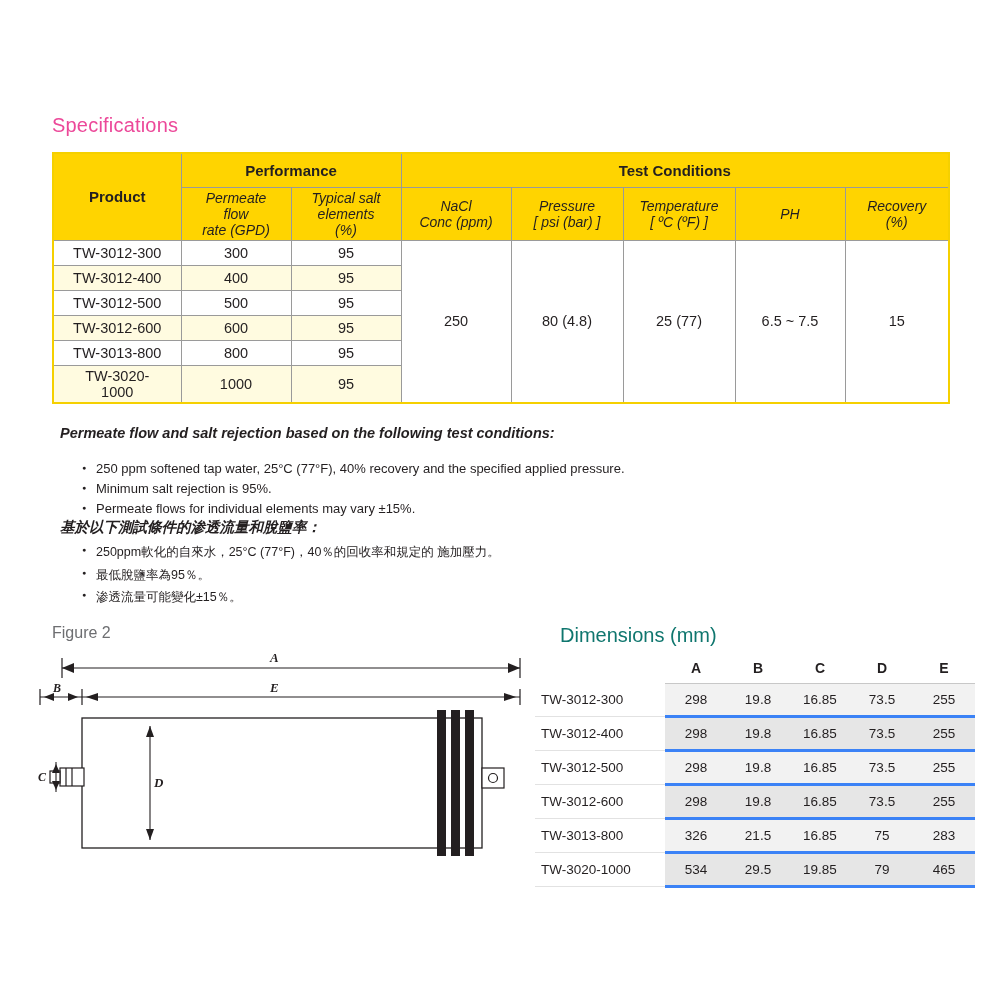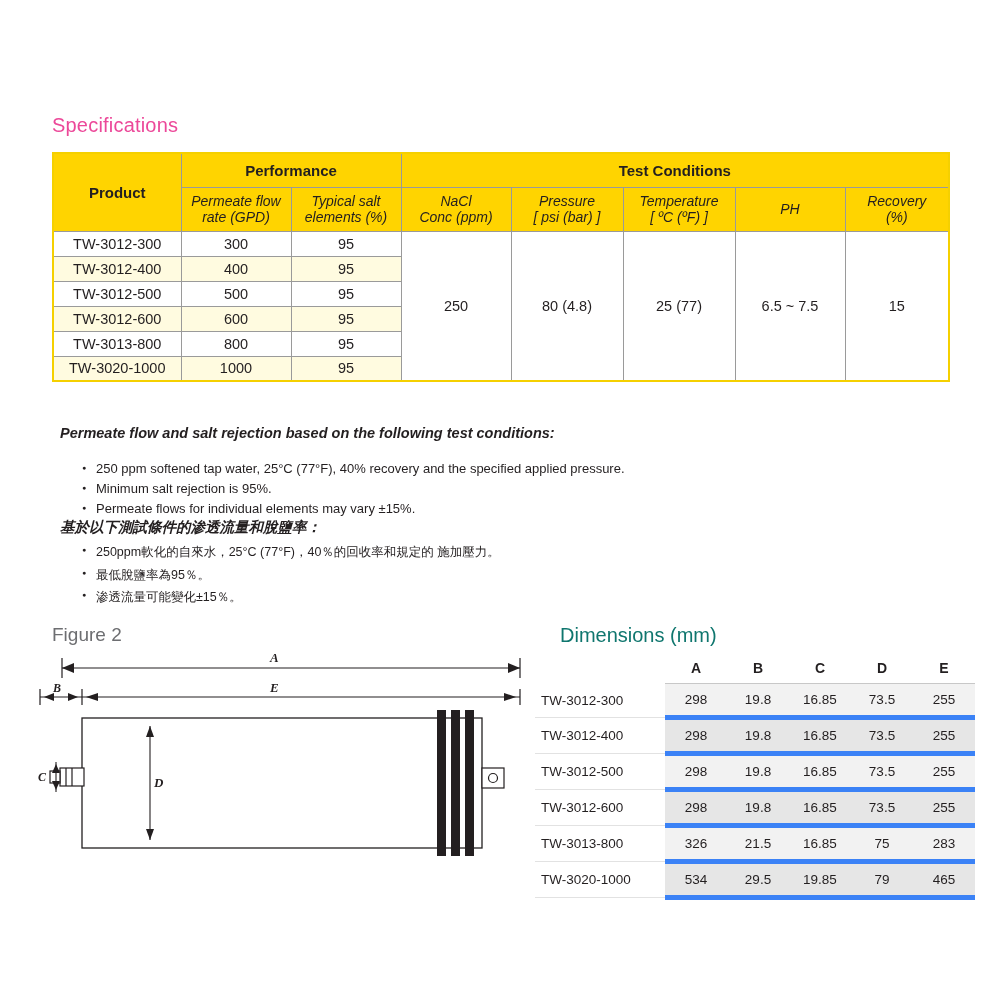--- a/index.html
+++ b/index.html
@@ -37,21 +37,21 @@
     border-collapse: collapse;
     width: 100%;
     table-layout: fixed;
     border: 2px solid #f5d000;
   }
   table.spec th, table.spec td {
     border: 1px solid #9a9a9a;
     font-size: 14.5px;
     text-align: center;
     vertical-align: middle;
-    padding: 2px 2px;
+    padding: 2px 16px;
     font-weight: normal;
   }
   table.spec thead th {
     background: #ffd400;
     color: #231f20;
     font-weight: bold;
     font-size: 15px;
   }
   table.spec thead th.sub {
     font-weight: normal;
@@ -124,21 +124,21 @@
   .notes-cn li {
     font-size: 12.5px;
     line-height: 1.8;
   }
 
   
   .fig-heading {
     position: absolute;
     left: 52px;
     top: 624px;
-    font-size: 19px;
+    font-size: 16px;
     color: #6d6e71;
   }
   .figure-area {
     position: absolute;
     left: 20px;
     top: 640px;
     width: 520px;
     height: 240px;
   }
 
@@ -178,21 +178,21 @@
     border-bottom: none;
   }
   table.dim td.name {
     text-align: left;
     padding-left: 6px;
     background: #ffffff;
     border-bottom: 1px solid #e2e2e2;
   }
   table.dim td.val {
     background: #f2f2f2;
-    border-bottom: 5px solid #3b82f6;
+    border-bottom: 3px solid #3b82f6;
   }
   table.dim tr.d-alt td.val {
     background: #e6e6e6;
   }
 </style>
 </head>
 <body>
 
 <div class="spec-heading">Specifications</div>
 

